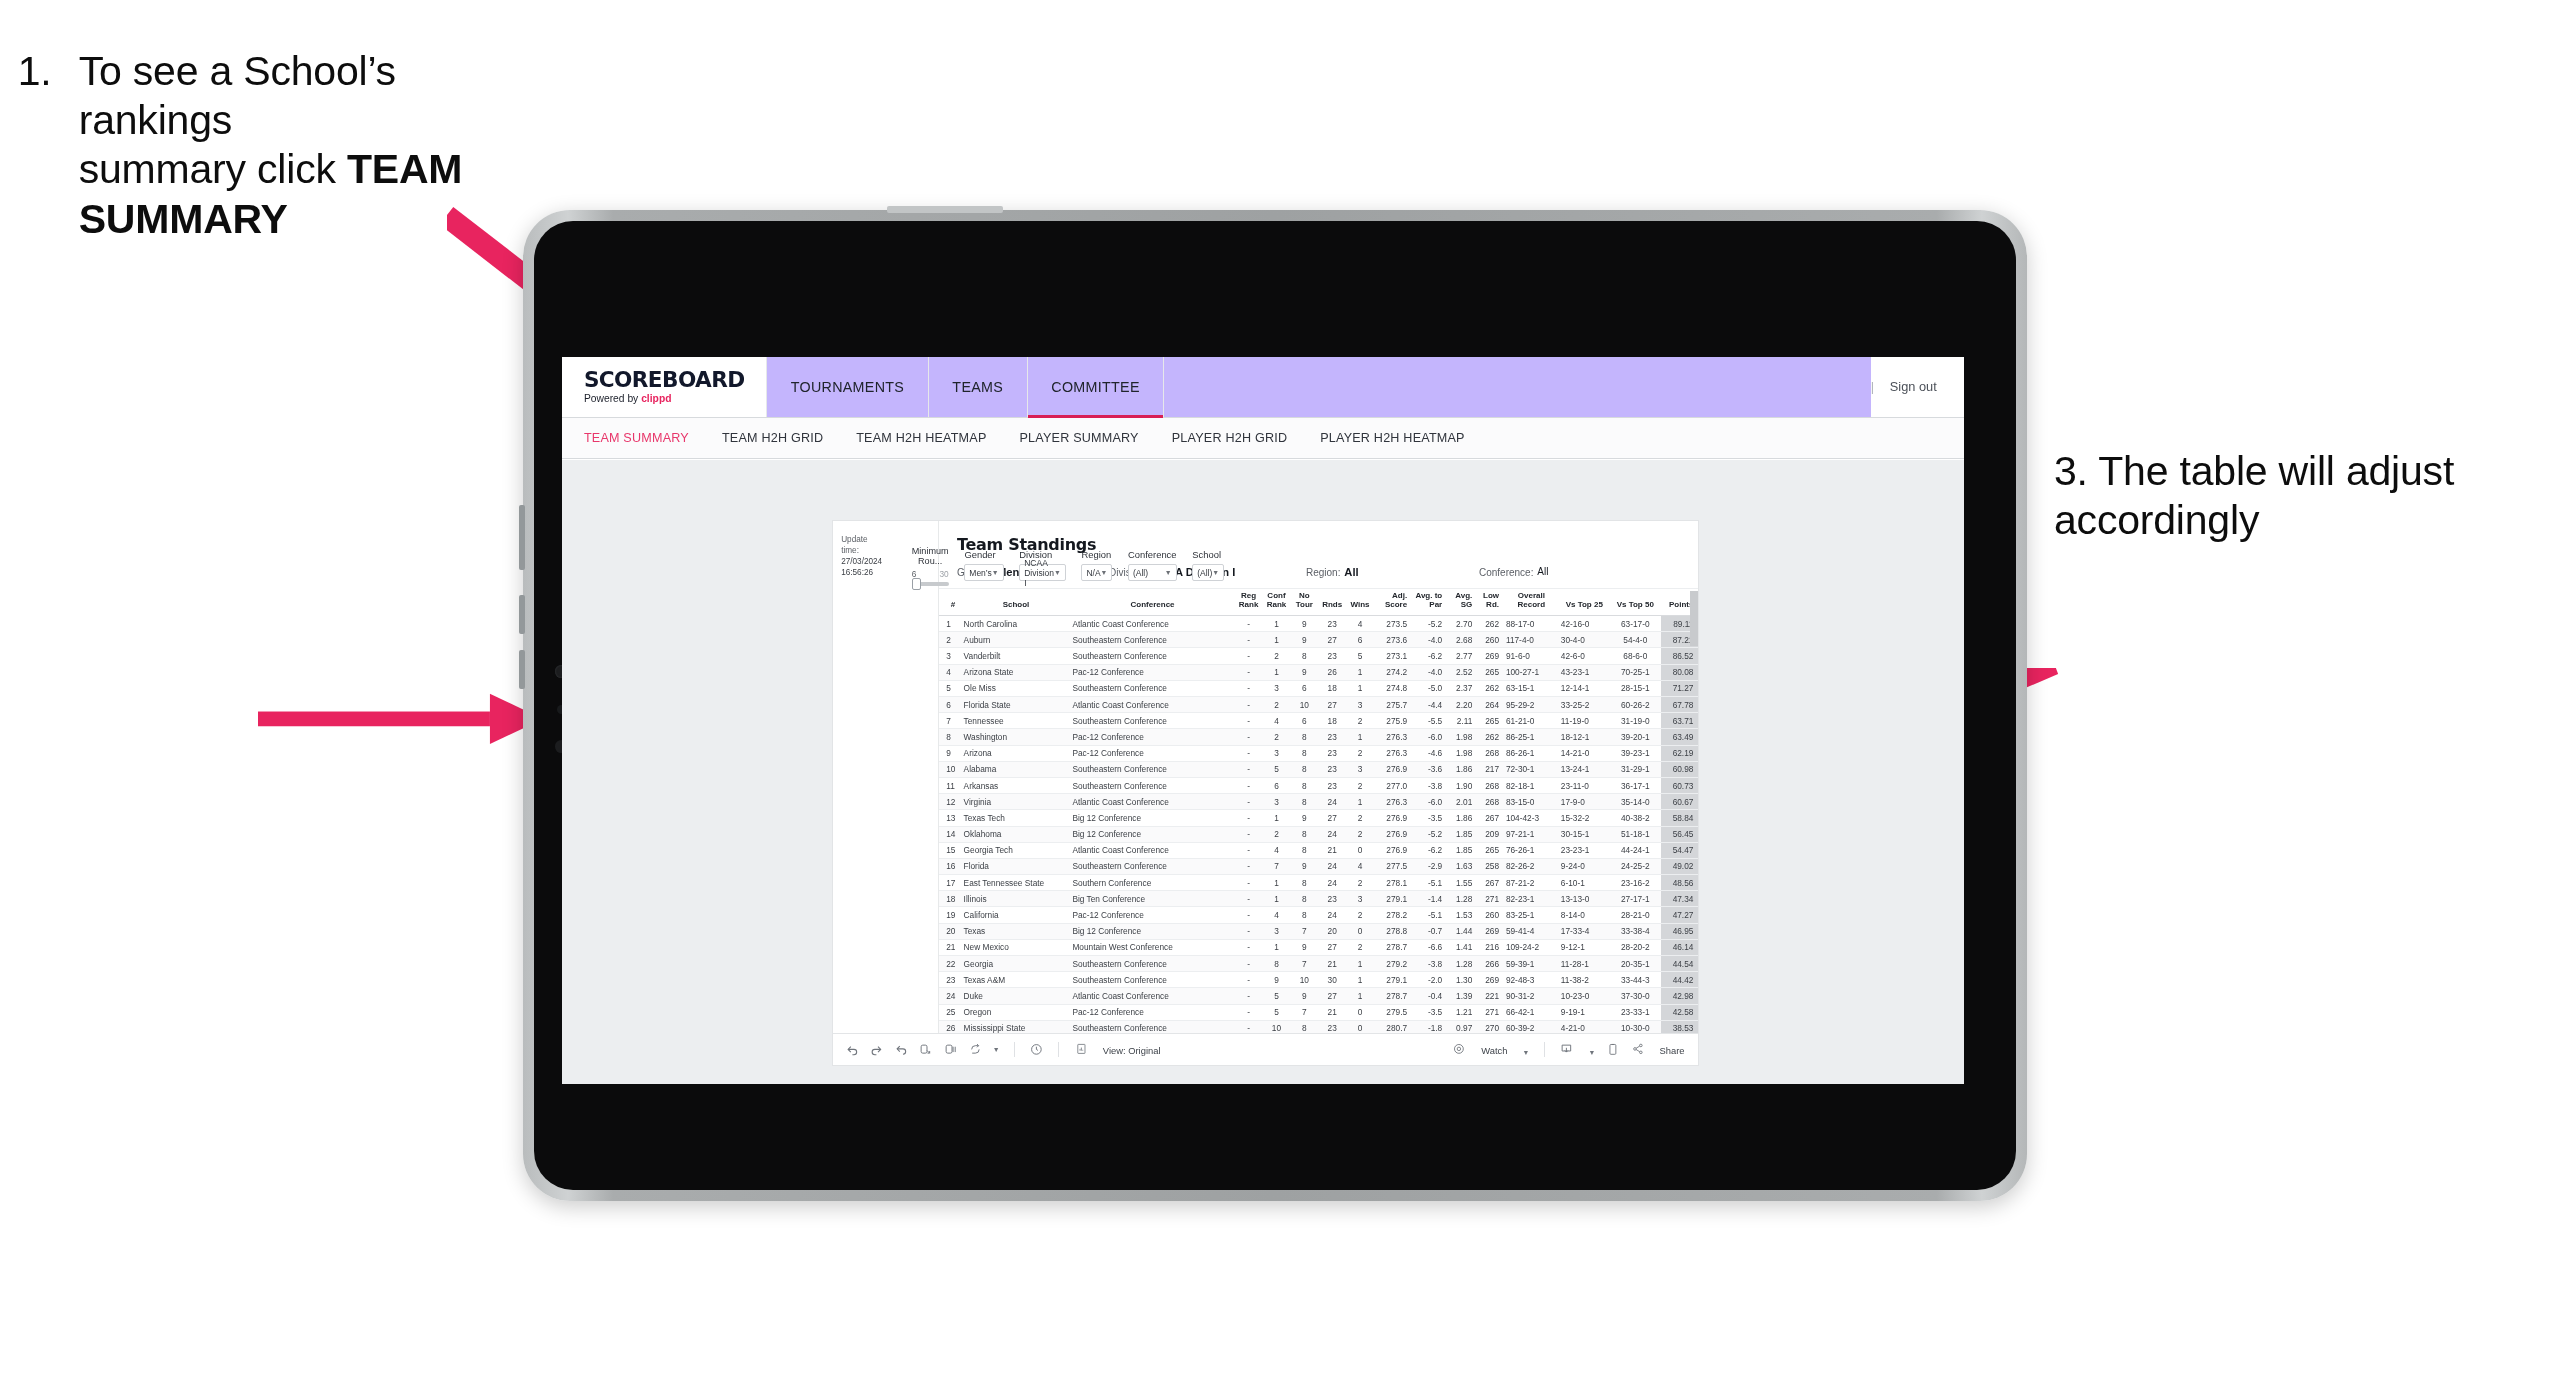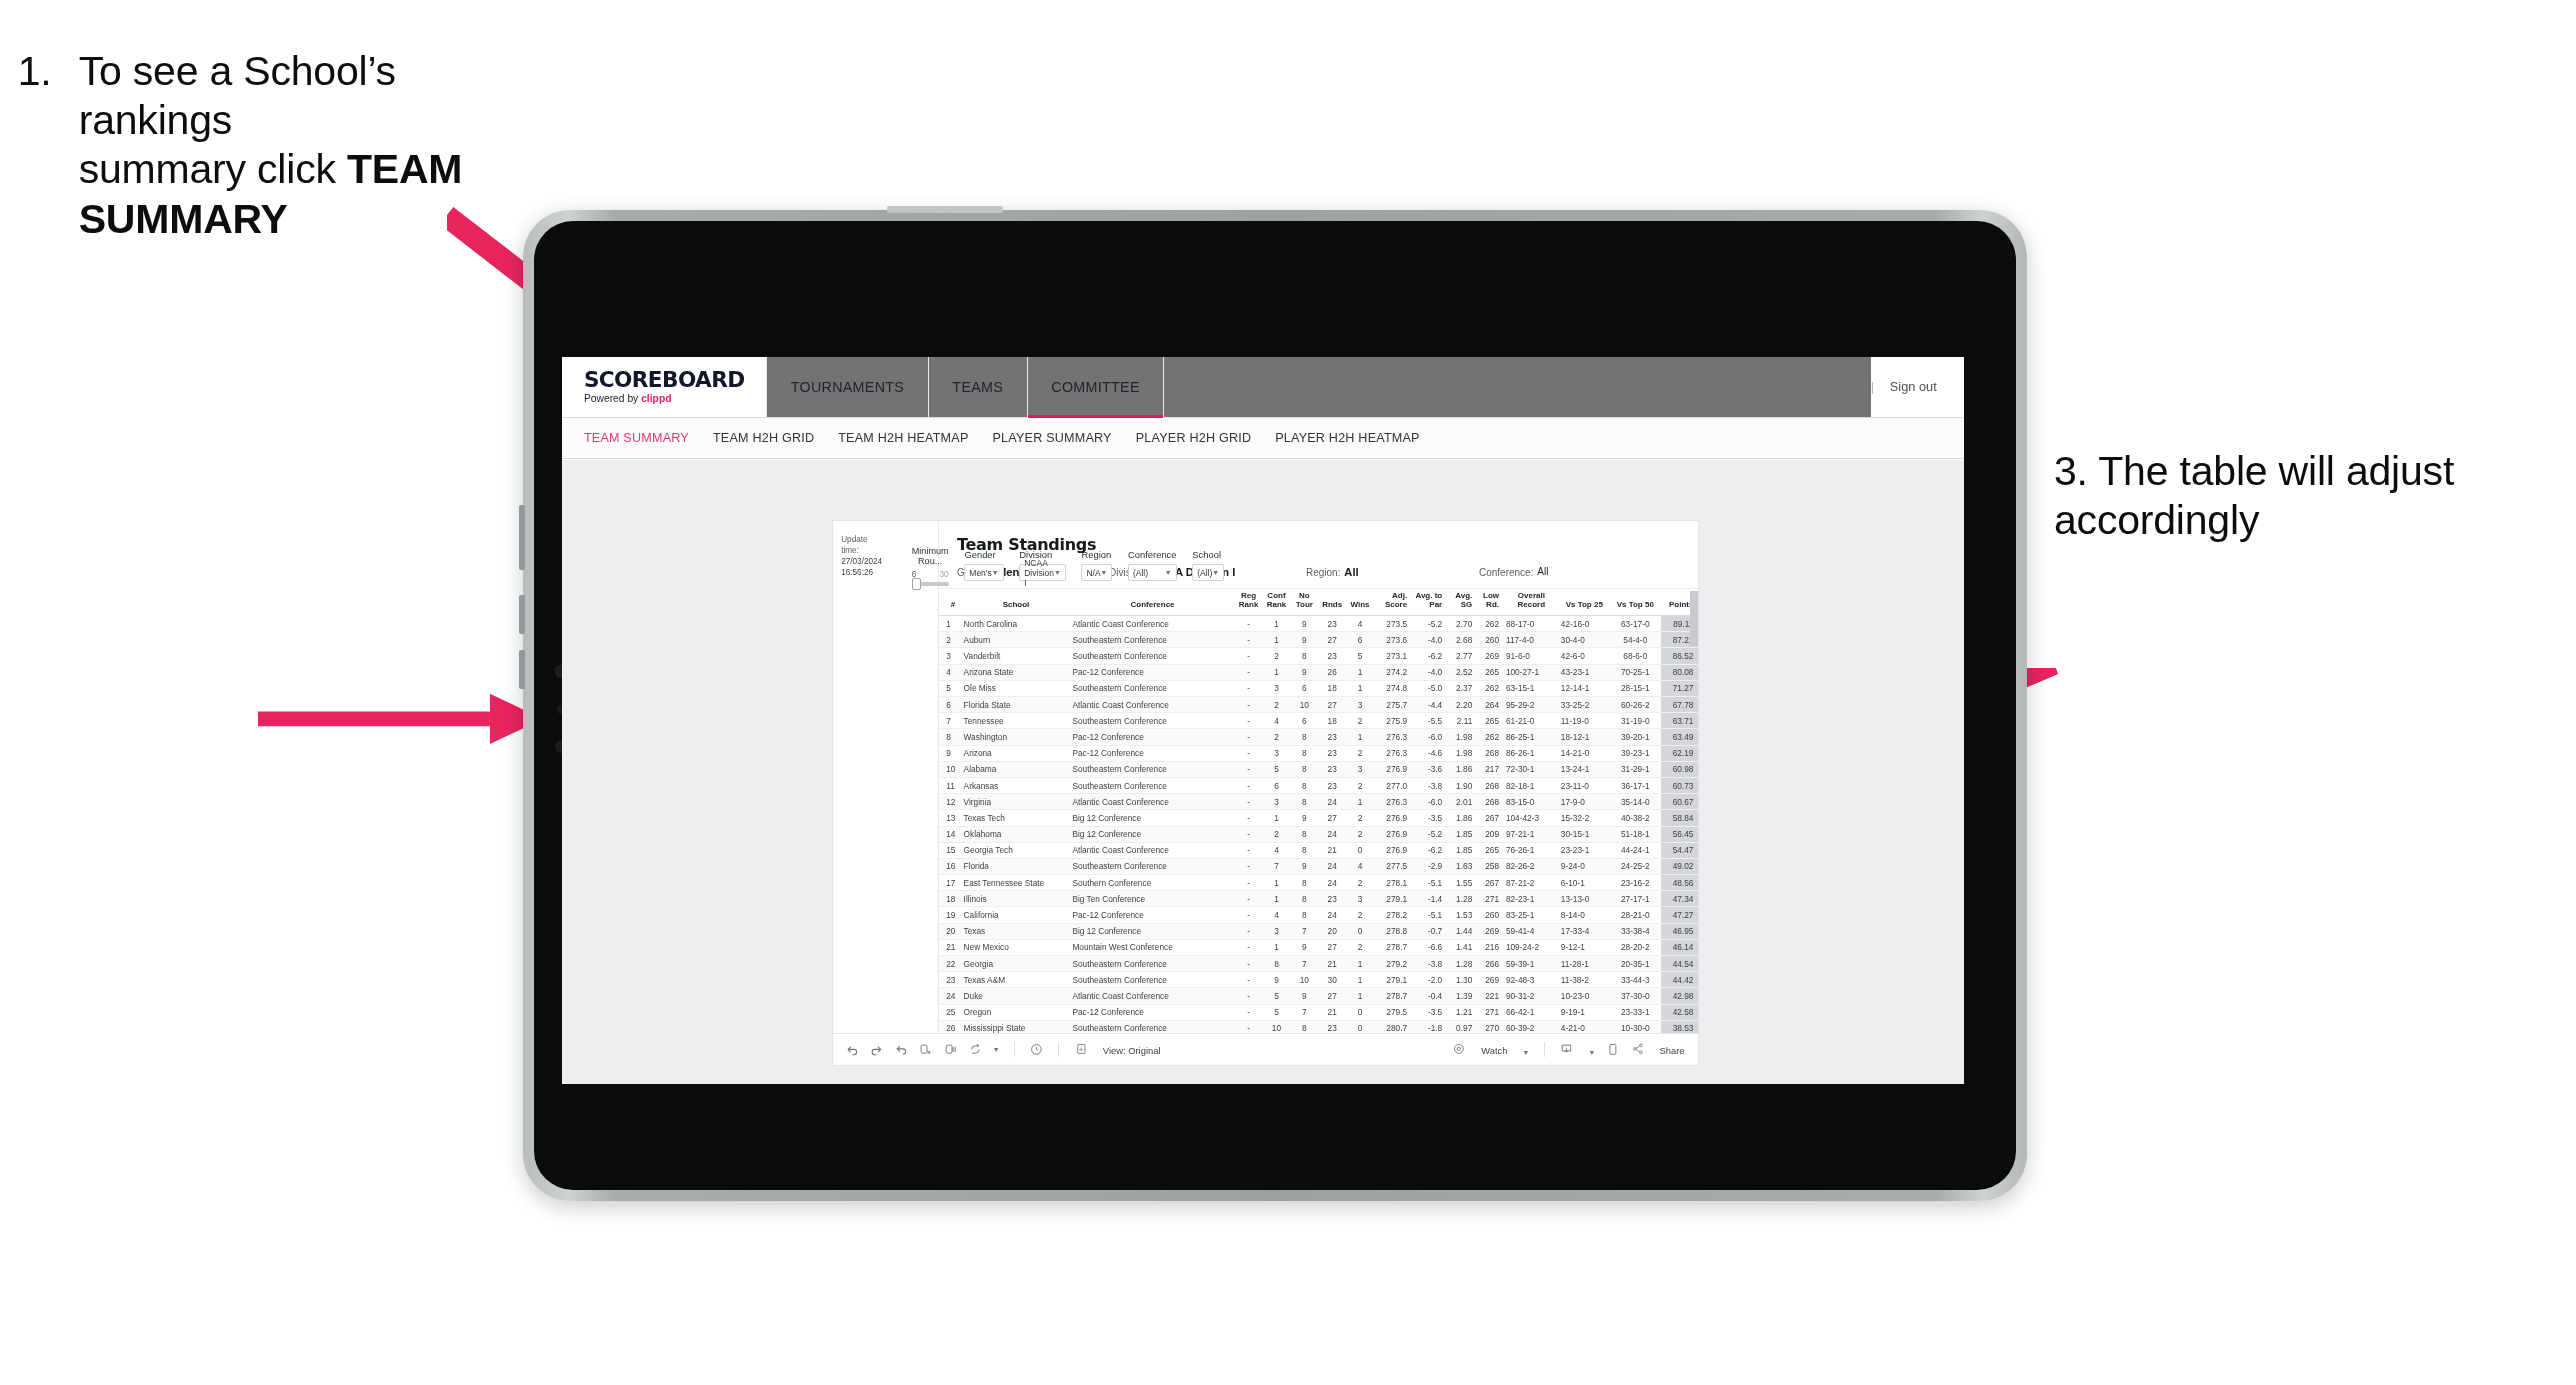--- a/index.html
+++ b/index.html
@@ -77,37 +77,37 @@
     font-family: "DejaVu Sans", sans-serif;
     font-weight: bold; font-size: 21.6px; letter-spacing: -0.6px;
     color:#12182b; line-height:1;
   }
   .logo-sub { font-size: 10.3px; color:#1b1f2a; margin-top:2.9px; line-height:1; }
   .logo-sub .brand { color:#e8245f; font-weight:bold; }
   .topnav-item {
     display:flex; align-items:center; padding: 0 23.6px;
     font-size: 14.3px; color:#20242c; letter-spacing:0.3px;
     border-right:1px solid #e6e8ea; position:relative; cursor:pointer;
-    background:#737373;
+    background:#c4b5fd;
   }
   .topnav-item.active::after {
     content:""; position:absolute; left:0; right:0; bottom:-1px; height:2.9px;
     background:#d81f55;
   }
   .topnav-spacer { flex:1; border-right:none; }
   .signout {
     display:flex; align-items:center; gap:15.7px; padding-right: 27.5px;
     font-size: 12.8px; color:#4c5159;
   }
   .signout .bar { color:#aeb3b9; }
 
   
   #subnav {
     height: 41px; background:#fbfbfc; display:flex; align-items:center;
-    padding-left: 21.6px; gap: 24px; border-bottom: 1px solid #d7dadd;
+    padding-left: 21.6px; gap: 33px; border-bottom: 1px solid #d7dadd;
   }
   .subnav-item { font-size: 12.6px; color:#30343c; letter-spacing:0.2px; cursor:pointer; white-space:nowrap; }
   .subnav-item.active { color:#e8376b; }
 
   
   #viewport {
     position:absolute; left:0; right:0; top: 103px; bottom: 0;
     background:#eceef0;
   }
 

